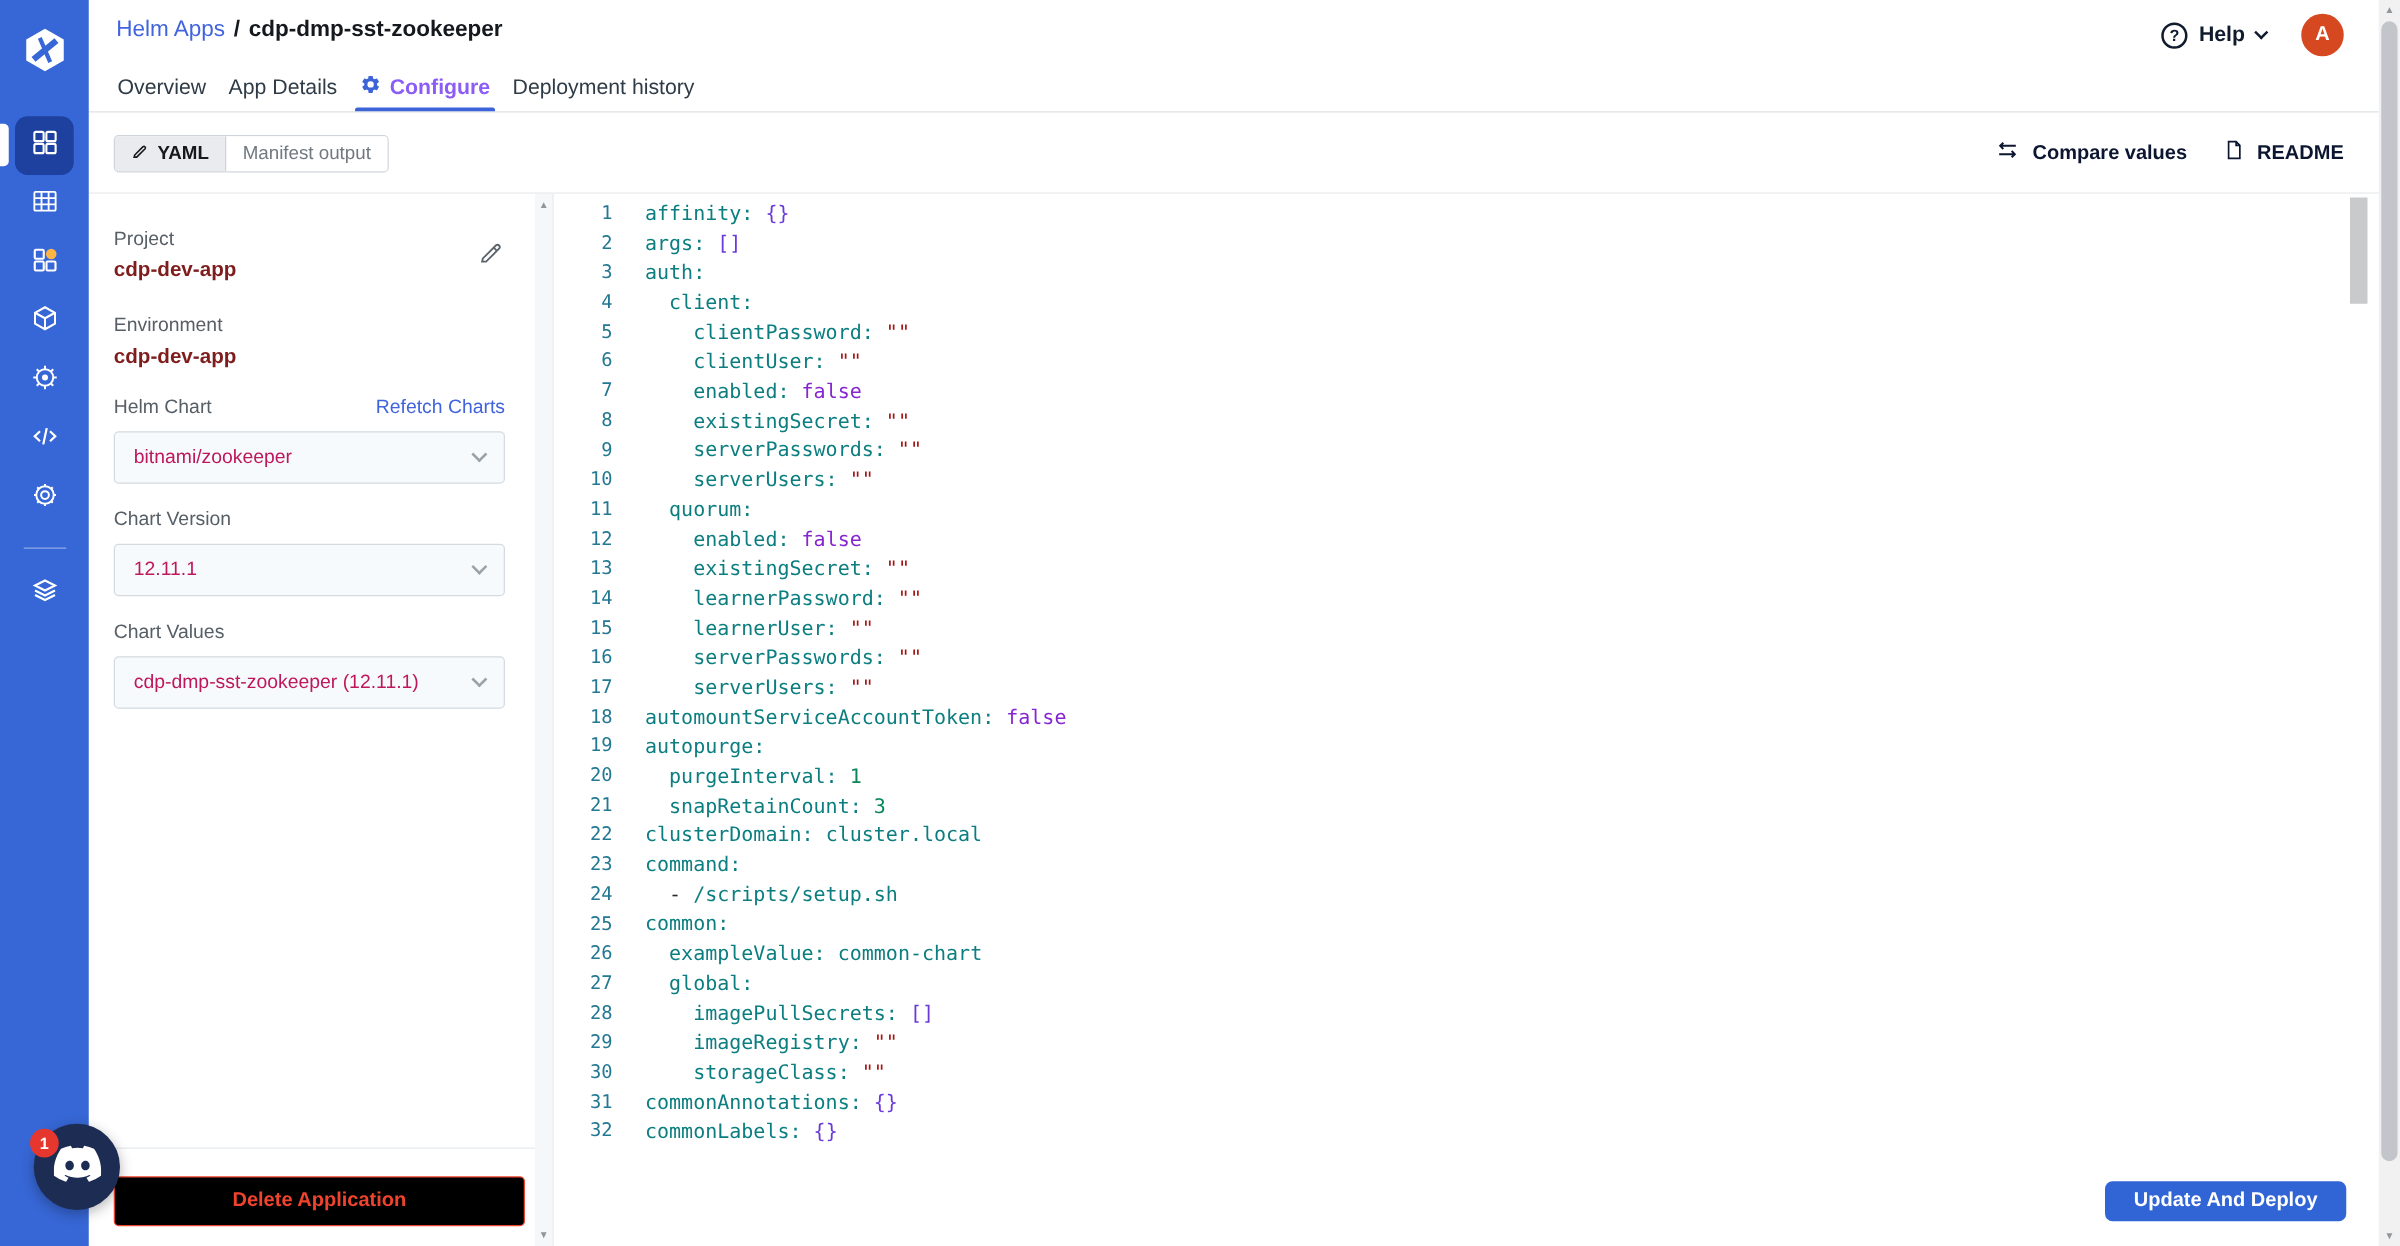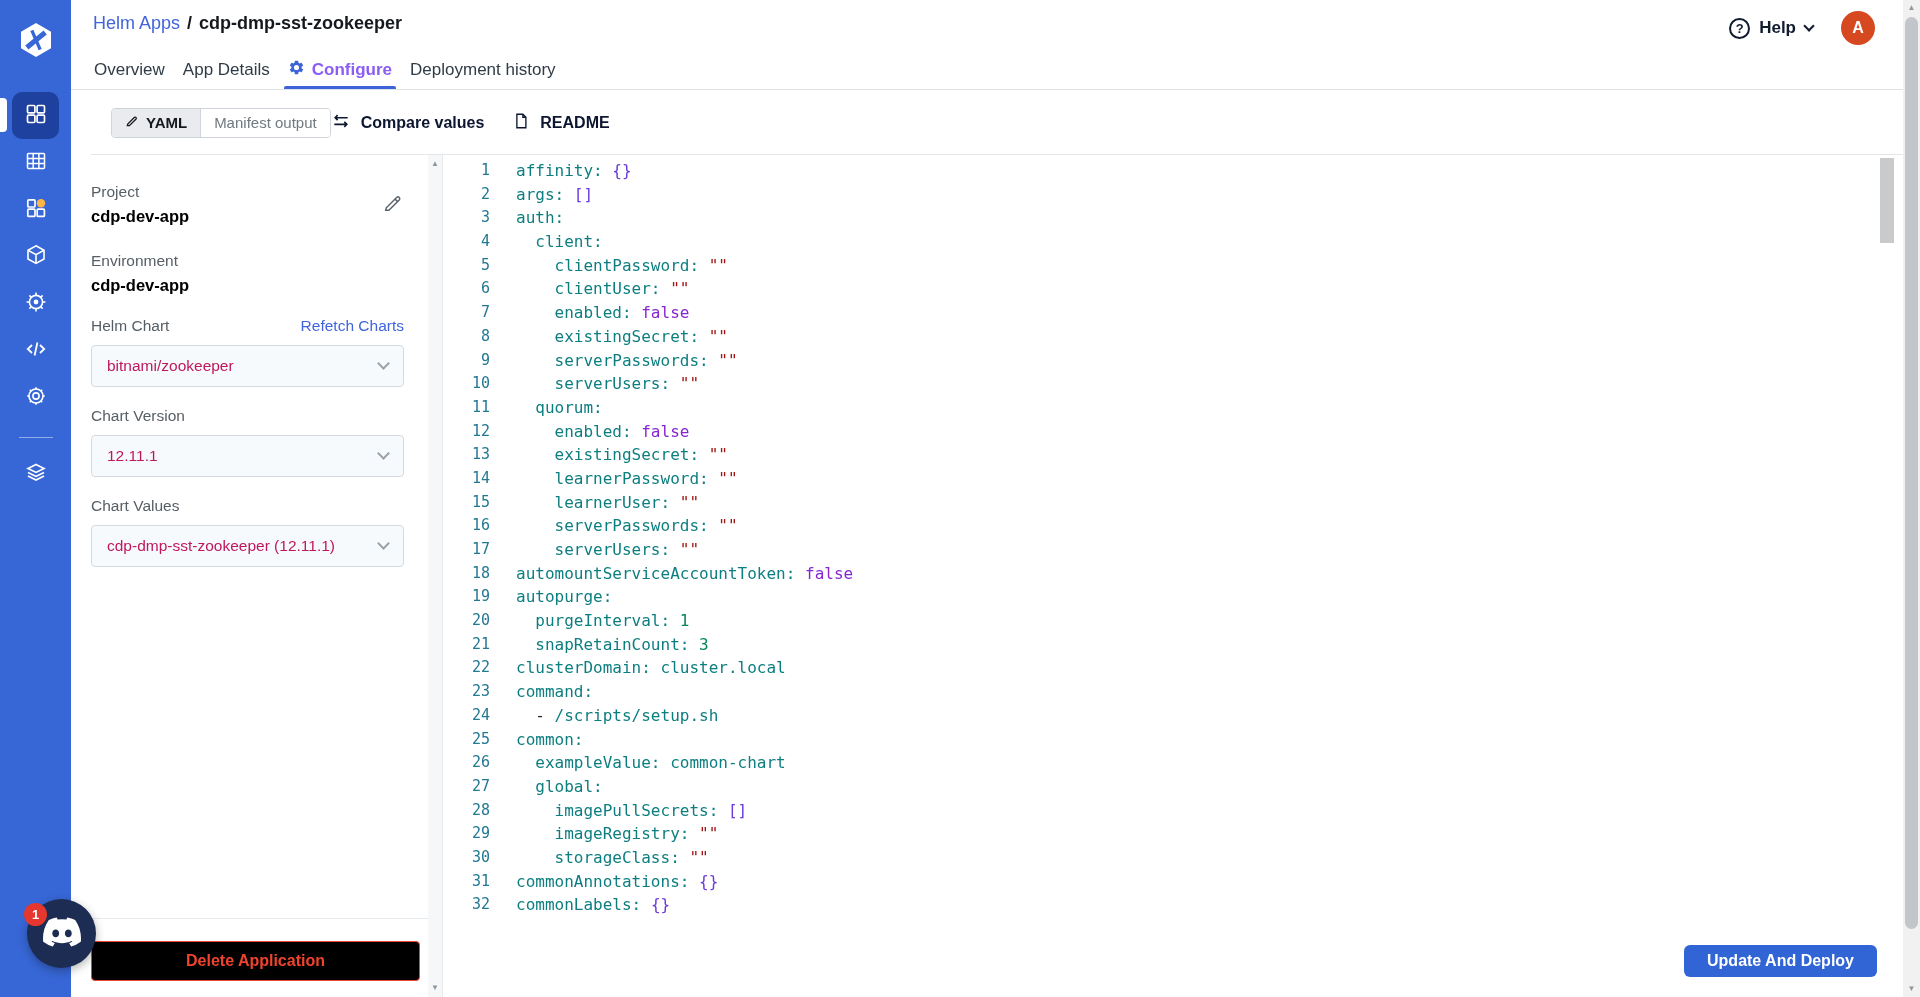--- a/index.html
+++ b/index.html
@@ -36,33 +36,33 @@
   .qmark{width:21px;height:21px;border:2px solid #101b2e;border-radius:50%;display:flex;
          align-items:center;justify-content:center;font-size:13px;font-weight:700;}
   .chev-dn{width:8px;height:8px;border-right:2px solid #101b2e;border-bottom:2px solid #101b2e;
            transform:rotate(45deg);margin-top:-5px;}
   .avatar{width:34px;height:34px;border-radius:50%;background:#d6481f;color:#fff;font-weight:700;
           font-size:16px;display:flex;align-items:center;justify-content:center;cursor:pointer;}
 
   
   .toolbar{position:absolute;left:71px;top:91px;right:17px;height:64px;background:#fff;
            border-bottom:1px solid #e3e7ea;display:flex;align-items:center;
-           padding:0 28px 0 20px;margin-left:20px;}
+           justify-content:space-between;padding:0 28px 0 20px;}
   .seg{display:flex;border:1px solid #cfd4da;border-radius:4px;overflow:hidden;height:30px;}
   .seg-btn{display:flex;align-items:center;gap:7px;padding:0 13px;font-size:15px;cursor:pointer;}
   .seg-btn.on{background:#e9ebee;font-weight:700;color:#15191d;}
   .seg-btn.off{background:#fff;color:#707980;border-left:1px solid #cfd4da;font-weight:400;}
   .tool-actions{display:flex;gap:28px;}
   .tool-btn{display:flex;align-items:center;gap:10px;font-size:16px;font-weight:600;color:#0c1630;cursor:pointer;}
 
   
   .panel{position:absolute;left:71px;top:155px;bottom:0;width:357px;background:#fff;
          padding:0 24px 0 20px;}
   .field-label{font-size:15.5px;color:#565e66;}
-  .field-value{font-size:16.5px;font-weight:700;color:#000000;margin-top:6px;}
+  .field-value{font-size:16.5px;font-weight:700;color:#7f1d1d;margin-top:6px;}
   .row-sb{display:flex;justify-content:space-between;align-items:center;}
   .link{color:#4164dd;font-size:15.5px;cursor:pointer;}
   .select{margin-top:10px;height:42px;border:1px solid #d4dae0;background:#f7fafc;border-radius:4px;
           display:flex;align-items:center;justify-content:space-between;padding:0 15px;
           font-size:15.5px;color:#be185d;cursor:pointer;gap:12px;}
   .sel-chev{width:9px;height:9px;border-right:2px solid #99a1a9;border-bottom:2px solid #99a1a9;
             transform:rotate(45deg);margin-top:-5px;}
   .mt28{margin-top:28px;} .mt26{margin-top:26px;} .mt22{margin-top:22px;} .mt20{margin-top:20px;}
   .panel-footer{position:absolute;left:0;right:0;bottom:0;height:79px;border-top:1px solid #e6eaee;
                 padding:22px 8px 0 20px;background:#fff;}
@@ -75,21 +75,21 @@
           border-right:1px solid #e7e9eb;display:flex;flex-direction:column;
           justify-content:space-between;align-items:center;padding:5px 0;}
   .arrow{color:#8f969c;font-size:8px;line-height:1;cursor:pointer;}
 
   
   .editor{position:absolute;left:443px;top:155px;right:17px;bottom:0;background:#fff;}
   .code{padding-top:4px;font-family:"DejaVu Sans Mono",monospace;font-size:16px;}
   .cl{display:flex;height:23.7px;align-items:stretch;}
   .ln{width:47px;text-align:right;color:#237893;font-size:15px;flex:none;line-height:23.7px;
       font-family:"DejaVu Sans Mono",monospace;}
-  .lc{margin-left:26px;display:flex;align-items:center;}
+  .lc{margin-left:26px;display:flex;align-items:flex-end;}
   .lc span{white-space:pre;line-height:23.7px;}
   .ig{width:2ch;border-left:1px solid #d8dadd;}
   .tk-k{color:#0d7e80;} .tk-v{color:#0d7e80;} .tk-s{color:#a31515;} .tk-n{color:#098658;}
   .tk-w{color:#8626d1;} .tk-b{color:#6a3bd8;} .tk-t{color:#24292e;}
   .editor-thumb{position:absolute;top:3px;right:9px;width:14px;height:85px;
                 background:rgba(110,115,120,.38);cursor:pointer;}
   .editor-footer{position:absolute;left:0;right:0;bottom:0;height:72px;display:flex;
                  align-items:center;justify-content:flex-end;padding-right:26px;}
   .deploy-btn{height:32px;padding:0 23px;background:#3165d6;color:#fff;border:none;border-radius:6px;
               font-size:16px;font-weight:700;cursor:pointer;font-family:"Liberation Sans",sans-serif;}

